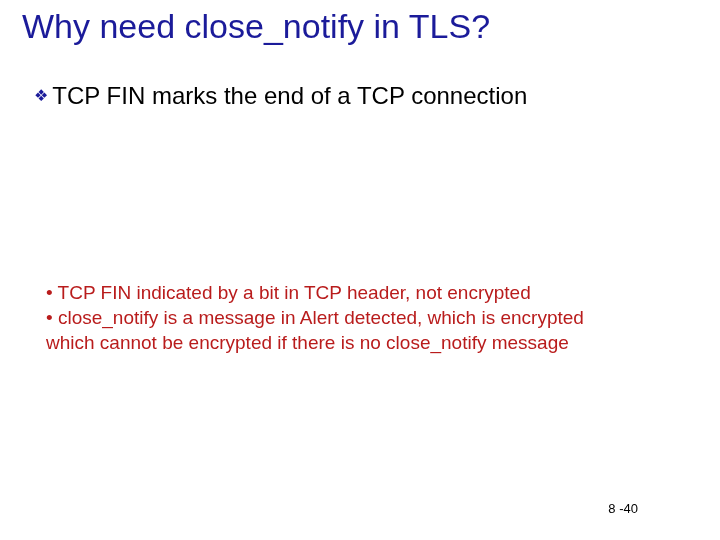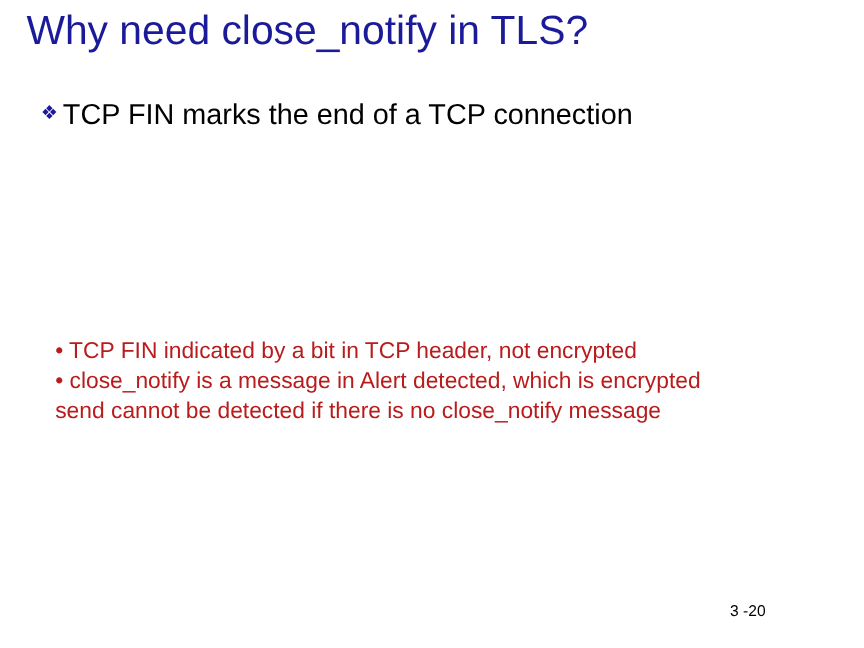--- a/index.html
+++ b/index.html
@@ -78,18 +78,18 @@
 
   <div class="main-bullets">
     <span class="row">
       <span class="diamond">❖</span><span>TCP FIN marks the end of a TCP connection</span>
     </span>
   </div>
 
   <div class="sub-bullets">
     <span class="srow">• TCP FIN indicated by a bit in TCP header, not encrypted</span>
     <span class="srow">• close_notify is a message in Alert detected, which is encrypted</span>
-    <span class="srow">send cannot be detected if there is no close_notify message</span>
+    <span class="srow">which cannot be encrypted if there is no close_notify message</span>
   </div>
 
-  <div class="pagenum">3 -20</div>
+  <div class="pagenum">8 -40</div>
 
 </div>
 
 </body></html>

